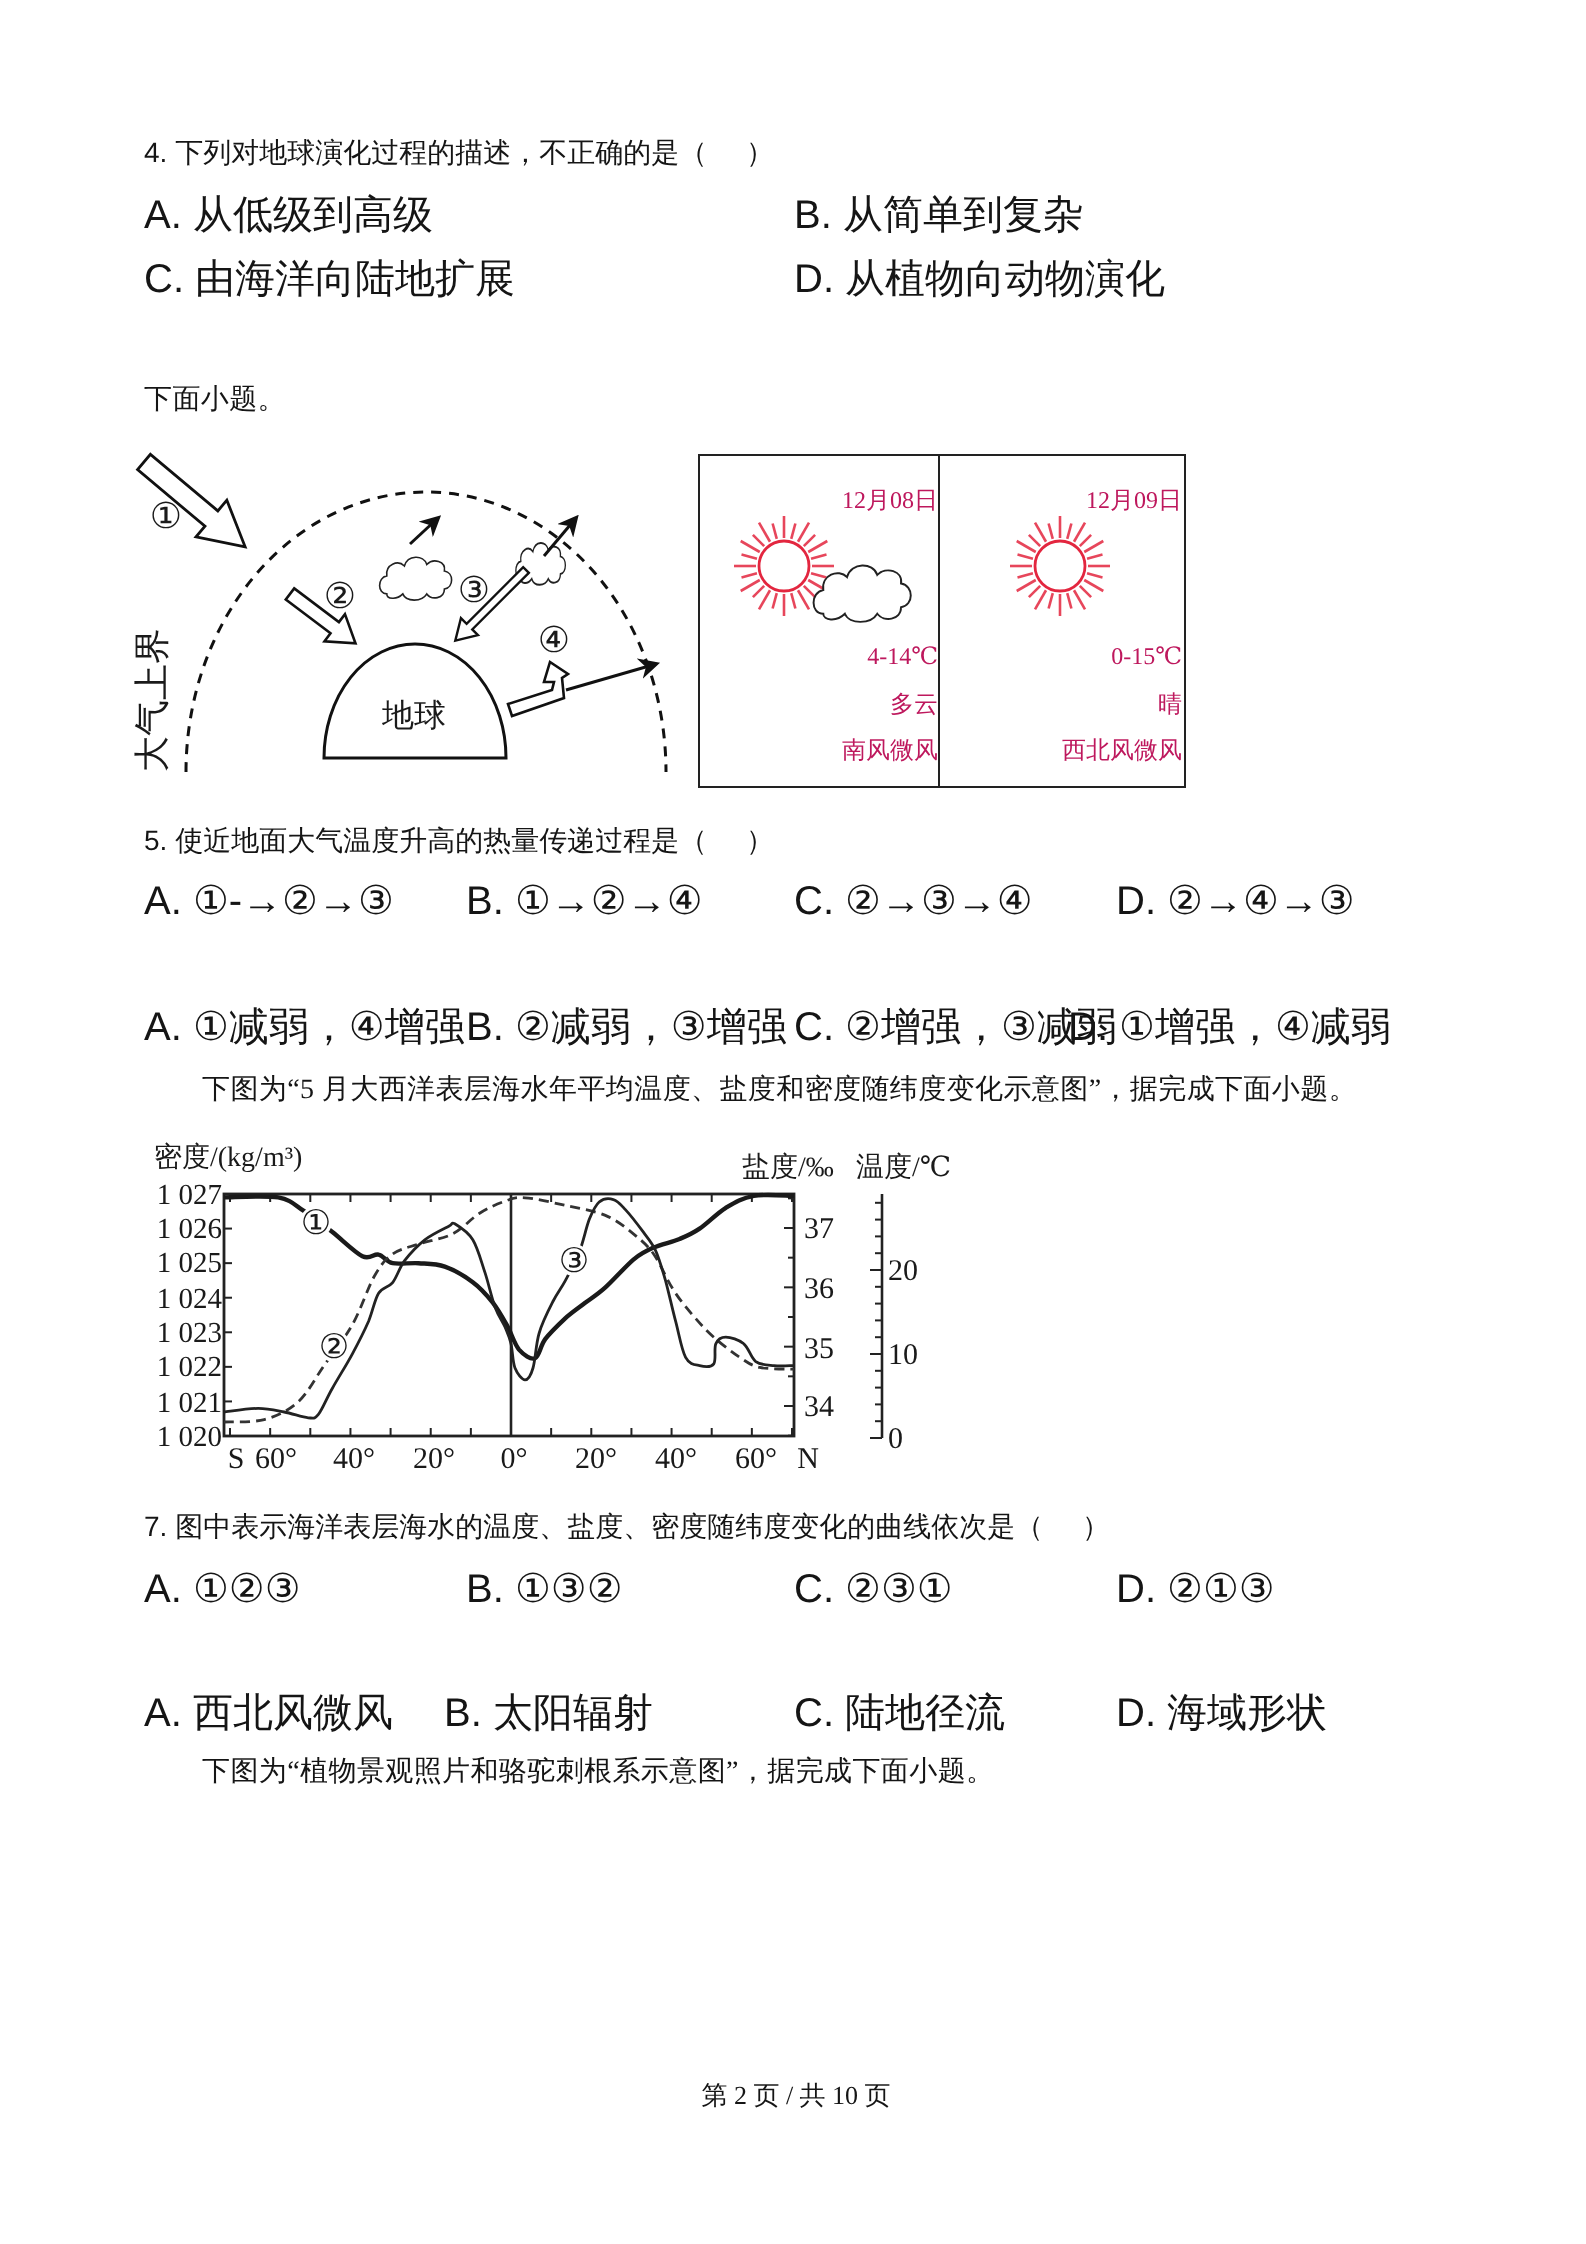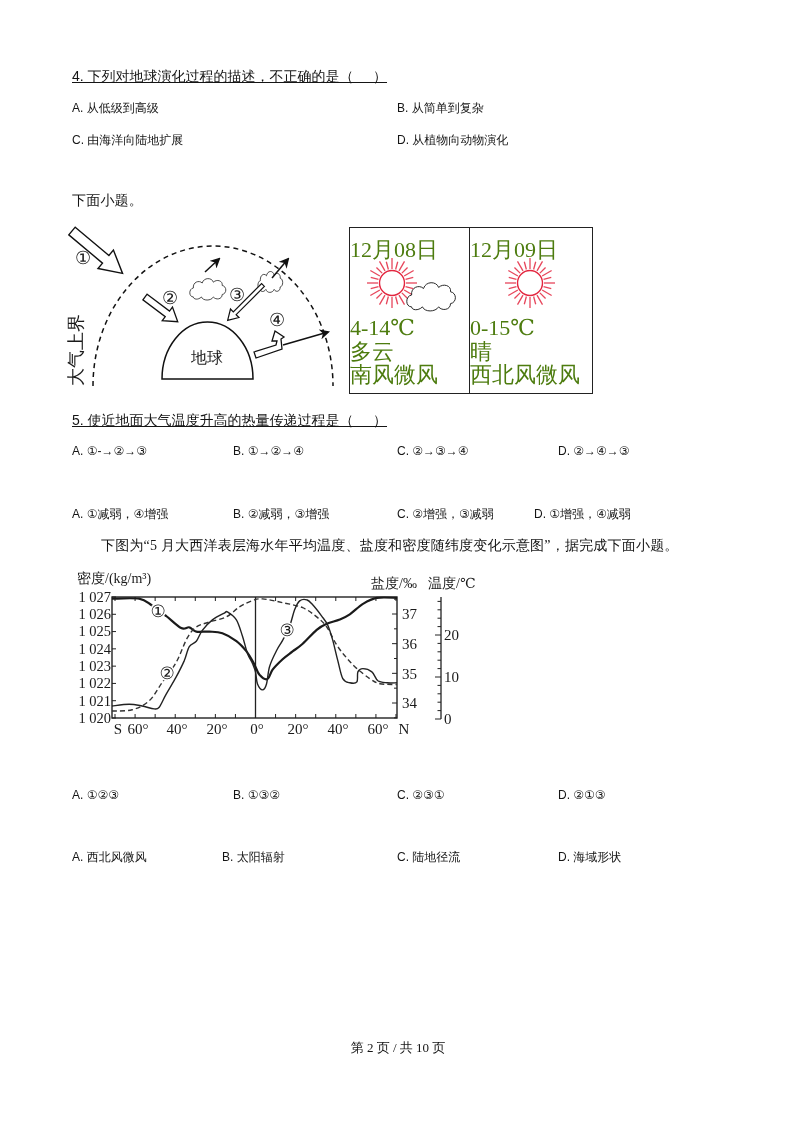--- a/index.html
+++ b/index.html
@@ -1,26 +1,26 @@
 <!DOCTYPE html>
 <html><head>
 <meta charset="utf-8">
 <style>
   html,body{margin:0;padding:0;background:#fff;}
   #page{position:relative;width:793px;height:1122px;background:#fff;overflow:hidden;color:#151515;
         font-family:"Liberation Serif","DejaVu Serif",serif;}
   .t{position:absolute;white-space:pre;font-size:14px;line-height:18px;}
-  .qs{font-family:"Liberation Sans","DejaVu Sans",sans-serif;text-decoration:underline;}
+  .qs{font-family:"Liberation Sans","DejaVu Sans",sans-serif;}
   .ps{font-family:"Liberation Serif","DejaVu Serif",serif;font-size:14px;letter-spacing:0.2px;}
-  .opt{position:absolute;white-space:pre;font-size:12px;line-height:18px;font-family:"Liberation Sans","DejaVu Sans",sans-serif;}
+  .opt{position:absolute;white-space:pre;font-size:20px;line-height:18px;font-family:"Liberation Sans","DejaVu Sans",sans-serif;}
   .abs{position:absolute;}
   .wbox{position:absolute;left:349px;top:227px;width:242px;height:165px;border:1.3px solid #222;}
   .wdiv{position:absolute;left:469px;top:227px;width:1.3px;height:167px;background:#222;}
-  .wt{position:absolute;text-align:left;font-size:22px;line-height:20px;white-space:nowrap;
-      font-family:"Liberation Serif","DejaVu Serif",serif;color:#4d7c0f;}
+  .wt{position:absolute;text-align:right;font-size:12px;line-height:20px;white-space:nowrap;
+      font-family:"Liberation Serif","DejaVu Serif",serif;color:#be185d;}
   svg text{font-family:"Liberation Serif","DejaVu Serif",serif;fill:#1a1a1a;}
   .foot{position:absolute;left:0;width:796px;top:1039px;text-align:center;font-size:13px;line-height:18px;white-space:pre;}
 </style>
 </head>
 <body>
 
 <div id="page">
 
   <div class="t qs" style="left:72px;top:67px">4. 下列对地球演化过程的描述，不正确的是（     ）</div>
   <div class="opt" style="left:72px;top:99px">A. 从低级到高级</div>
@@ -264,25 +264,27 @@
     <path id="curve-2" fill="none" stroke="#222" stroke-width="1.4" d="M112.0,706.0 C114.8,705.7 124.0,704.2 129.1,704.2 C134.1,704.2 137.9,705.2 142.1,706.0 C146.3,706.8 151.3,708.7 154.1,708.9 C157.0,709.1 157.2,709.6 159.2,707.2 C161.2,704.7 163.3,699.1 166.2,694.1 C169.0,689.1 173.2,682.5 176.2,676.9 C179.2,671.3 182.1,665.6 184.3,660.6 C186.4,655.5 187.3,649.8 189.3,646.6 C191.3,643.4 194.1,644.0 196.3,641.3 C198.5,638.6 199.6,633.9 202.3,630.3 C205.0,626.8 208.7,622.8 212.4,619.9 C216.0,617.1 221.9,614.4 224.4,613.1 C226.9,611.8 225.4,610.8 227.4,611.9 C229.4,613.1 233.9,615.9 236.4,619.9 C238.9,624.0 240.6,630.7 242.5,636.3 C244.3,641.8 245.8,648.9 247.5,653.5 C249.1,658.0 251.2,660.5 252.5,663.5 C253.8,666.6 254.7,668.4 255.5,671.9 C256.3,675.3 256.3,681.0 257.5,684.0 C258.7,687.0 261.0,689.9 262.5,689.9 C264.0,689.9 265.4,687.9 266.5,684.0 C267.7,680.1 267.9,672.1 269.6,666.5 C271.2,660.9 274.4,654.8 276.6,650.5 C278.8,646.1 280.4,644.5 282.6,640.4 C284.8,636.3 287.6,631.3 289.6,626.2 C291.6,621.1 293.0,614.0 294.6,609.8 C296.3,605.6 297.7,602.6 299.7,600.9 C301.7,599.3 304.5,599.1 306.7,599.8 C308.9,600.4 310.2,602.1 312.7,604.8 C315.2,607.5 319.2,612.7 321.7,616.1 C324.2,619.5 325.9,621.2 327.8,625.3 C329.6,629.3 331.1,634.5 332.8,640.4 C334.4,646.3 336.1,654.2 337.8,660.6 C339.5,667.0 340.8,675.0 342.8,678.7 C344.8,682.4 347.5,682.3 349.8,682.8 C352.2,683.4 355.5,683.8 356.9,681.9 C358.2,680.1 356.9,674.1 357.9,671.9 C358.9,669.6 360.5,668.6 362.9,668.6 C365.2,668.6 369.4,669.8 371.9,671.9 C374.4,673.9 375.4,678.9 377.9,680.8 C380.4,682.6 383.8,682.5 387.0,682.8 C390.1,683.2 395.3,682.8 397.0,682.8"></path>
 
     <circle cx="158" cy="611" r="8" fill="#fff"></circle>
     <text x="158" y="617" text-anchor="middle" font-size="17">①</text>
     <circle cx="167" cy="673" r="8" fill="#fff"></circle>
     <text x="167" y="679" text-anchor="middle" font-size="17">②</text>
     <circle cx="287" cy="630" r="8" fill="#fff"></circle>
     <text x="287" y="636" text-anchor="middle" font-size="17">③</text>
   </svg>
 
+  <div class="t qs" style="left:72px;top:754px">7. 图中表示海洋表层海水的温度、盐度、密度随纬度变化的曲线依次是（     ）</div>
   <div class="opt" style="left:72px;top:786px">A. ①②③</div>
   <div class="opt" style="left:233px;top:786px">B. ①③②</div>
   <div class="opt" style="left:397px;top:786px">C. ②③①</div>
   <div class="opt" style="left:558px;top:786px">D. ②①③</div>
 
   <div class="opt" style="left:72px;top:848px">A. 西北风微风</div>
   <div class="opt" style="left:222px;top:848px">B. 太阳辐射</div>
   <div class="opt" style="left:397px;top:848px">C. 陆地径流</div>
   <div class="opt" style="left:558px;top:848px">D. 海域形状</div>
 
+  <div class="t ps" style="left:101px;top:878px">下图为“植物景观照片和骆驼刺根系示意图”，据完成下面小题。</div>
 
   <div class="foot">第 2 页 / 共 10 页</div>
 </div>
 
 </body></html>

